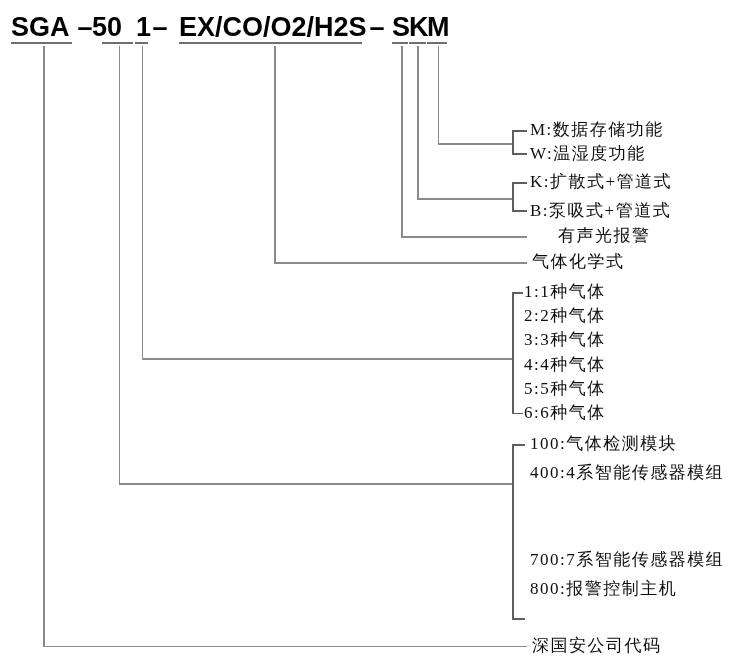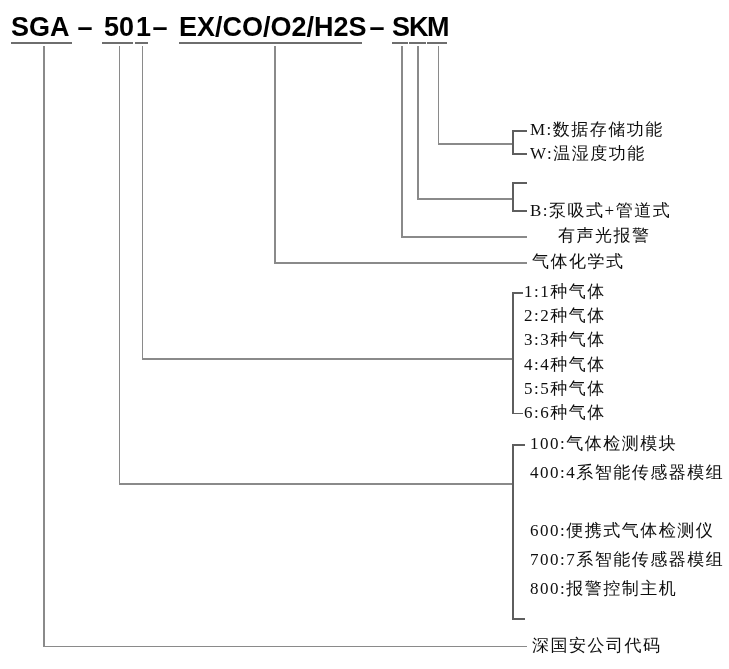--- a/index.html
+++ b/index.html
@@ -23,21 +23,21 @@
     letter-spacing:1.5px;white-space:nowrap;color:#0e0e0e;
   }
 </style>
 </head>
 <body>
 
 <div class="canvas">
 
   <span class="hdr" style="left:11px">SGA</span>
   <span class="hdr dash" style="left:75px;width:20px">–</span>
-  <span class="hdr" style="left:104px">50</span>
+  <span class="hdr" style="left:92px">50</span>
   <span class="hdr" style="left:136px">1</span>
   <span class="hdr dash" style="left:150px;width:20px">–</span>
   <span class="hdr" style="left:179px">EX/CO/O2/H2S</span>
   <span class="hdr dash" style="left:367px;width:20px">–</span>
   <span class="hdr" style="left:392px">S</span>
   <span class="hdr" style="left:409px">K</span>
   <span class="hdr" style="left:427px">M</span>
 
   <div class="uline" style="left:11px;width:61px"></div>
   <div class="uline" style="left:102px;width:31px"></div>
@@ -75,33 +75,33 @@
   <div class="h bk" style="left:512px;top:292px;width:11px"></div>
   <div class="h bk" style="left:512px;top:412.5px;width:11px"></div>
 
   <div class="v bk" style="left:512px;top:444px;height:175.5px"></div>
   <div class="h bk" style="left:512px;top:444px;width:13px"></div>
   <div class="h bk" style="left:512px;top:618px;width:13px"></div>
 
   <span class="lbl" style="left:530px;top:120px">M:数据存储功能</span>
   <span class="lbl" style="left:530px;top:144px">W:温湿度功能</span>
 
+  <span class="lbl" style="left:530px;top:172px">K:扩散式+管道式</span>
   <span class="lbl" style="left:530px;top:201px">B:泵吸式+管道式</span>
 
   <span class="lbl" style="left:558px;top:226px">有声光报警</span>
   <span class="lbl" style="left:532px;top:252px">气体化学式</span>
 
   <span class="lbl" style="left:524px;top:282px">1:1种气体</span>
   <span class="lbl" style="left:524px;top:306px">2:2种气体</span>
   <span class="lbl" style="left:524px;top:330px">3:3种气体</span>
   <span class="lbl" style="left:524px;top:355px">4:4种气体</span>
   <span class="lbl" style="left:524px;top:379px">5:5种气体</span>
   <span class="lbl" style="left:524px;top:403px">6:6种气体</span>
 
   <span class="lbl" style="left:530px;top:434px">100:气体检测模块</span>
   <span class="lbl" style="left:530px;top:463px">400:4系智能传感器模组</span>
-  <span class="lbl" style="left:530px;top:521px">600:便携式气体检测仪</span>
   <span class="lbl" style="left:530px;top:550px">700:7系智能传感器模组</span>
   <span class="lbl" style="left:530px;top:579px">800:报警控制主机</span>
 
   <span class="lbl" style="left:532px;top:636px">深国安公司代码</span>
 
 </div>
 
 </body></html>

